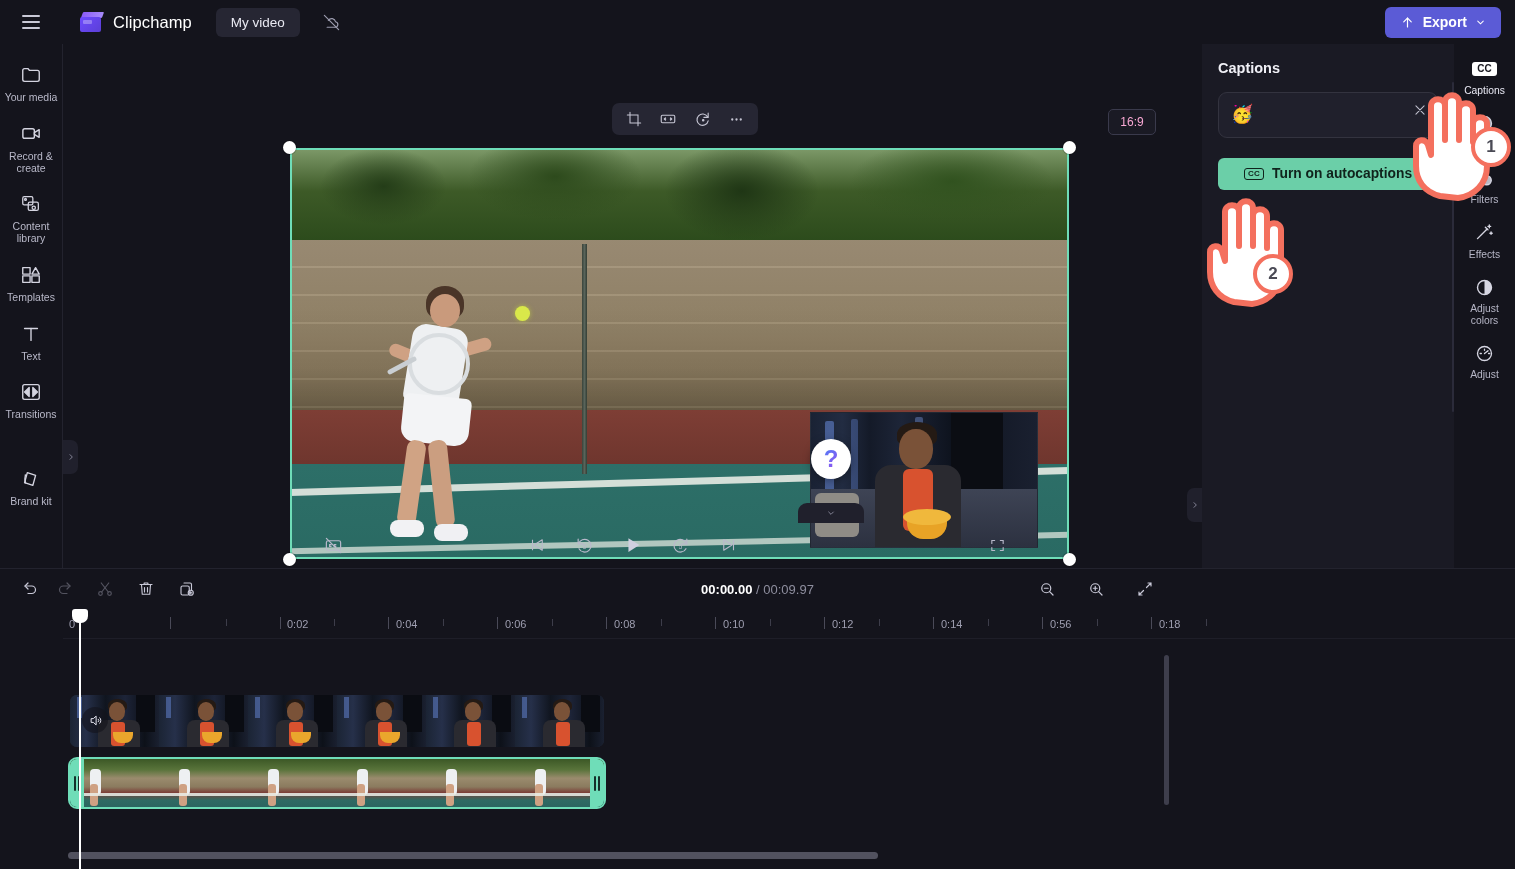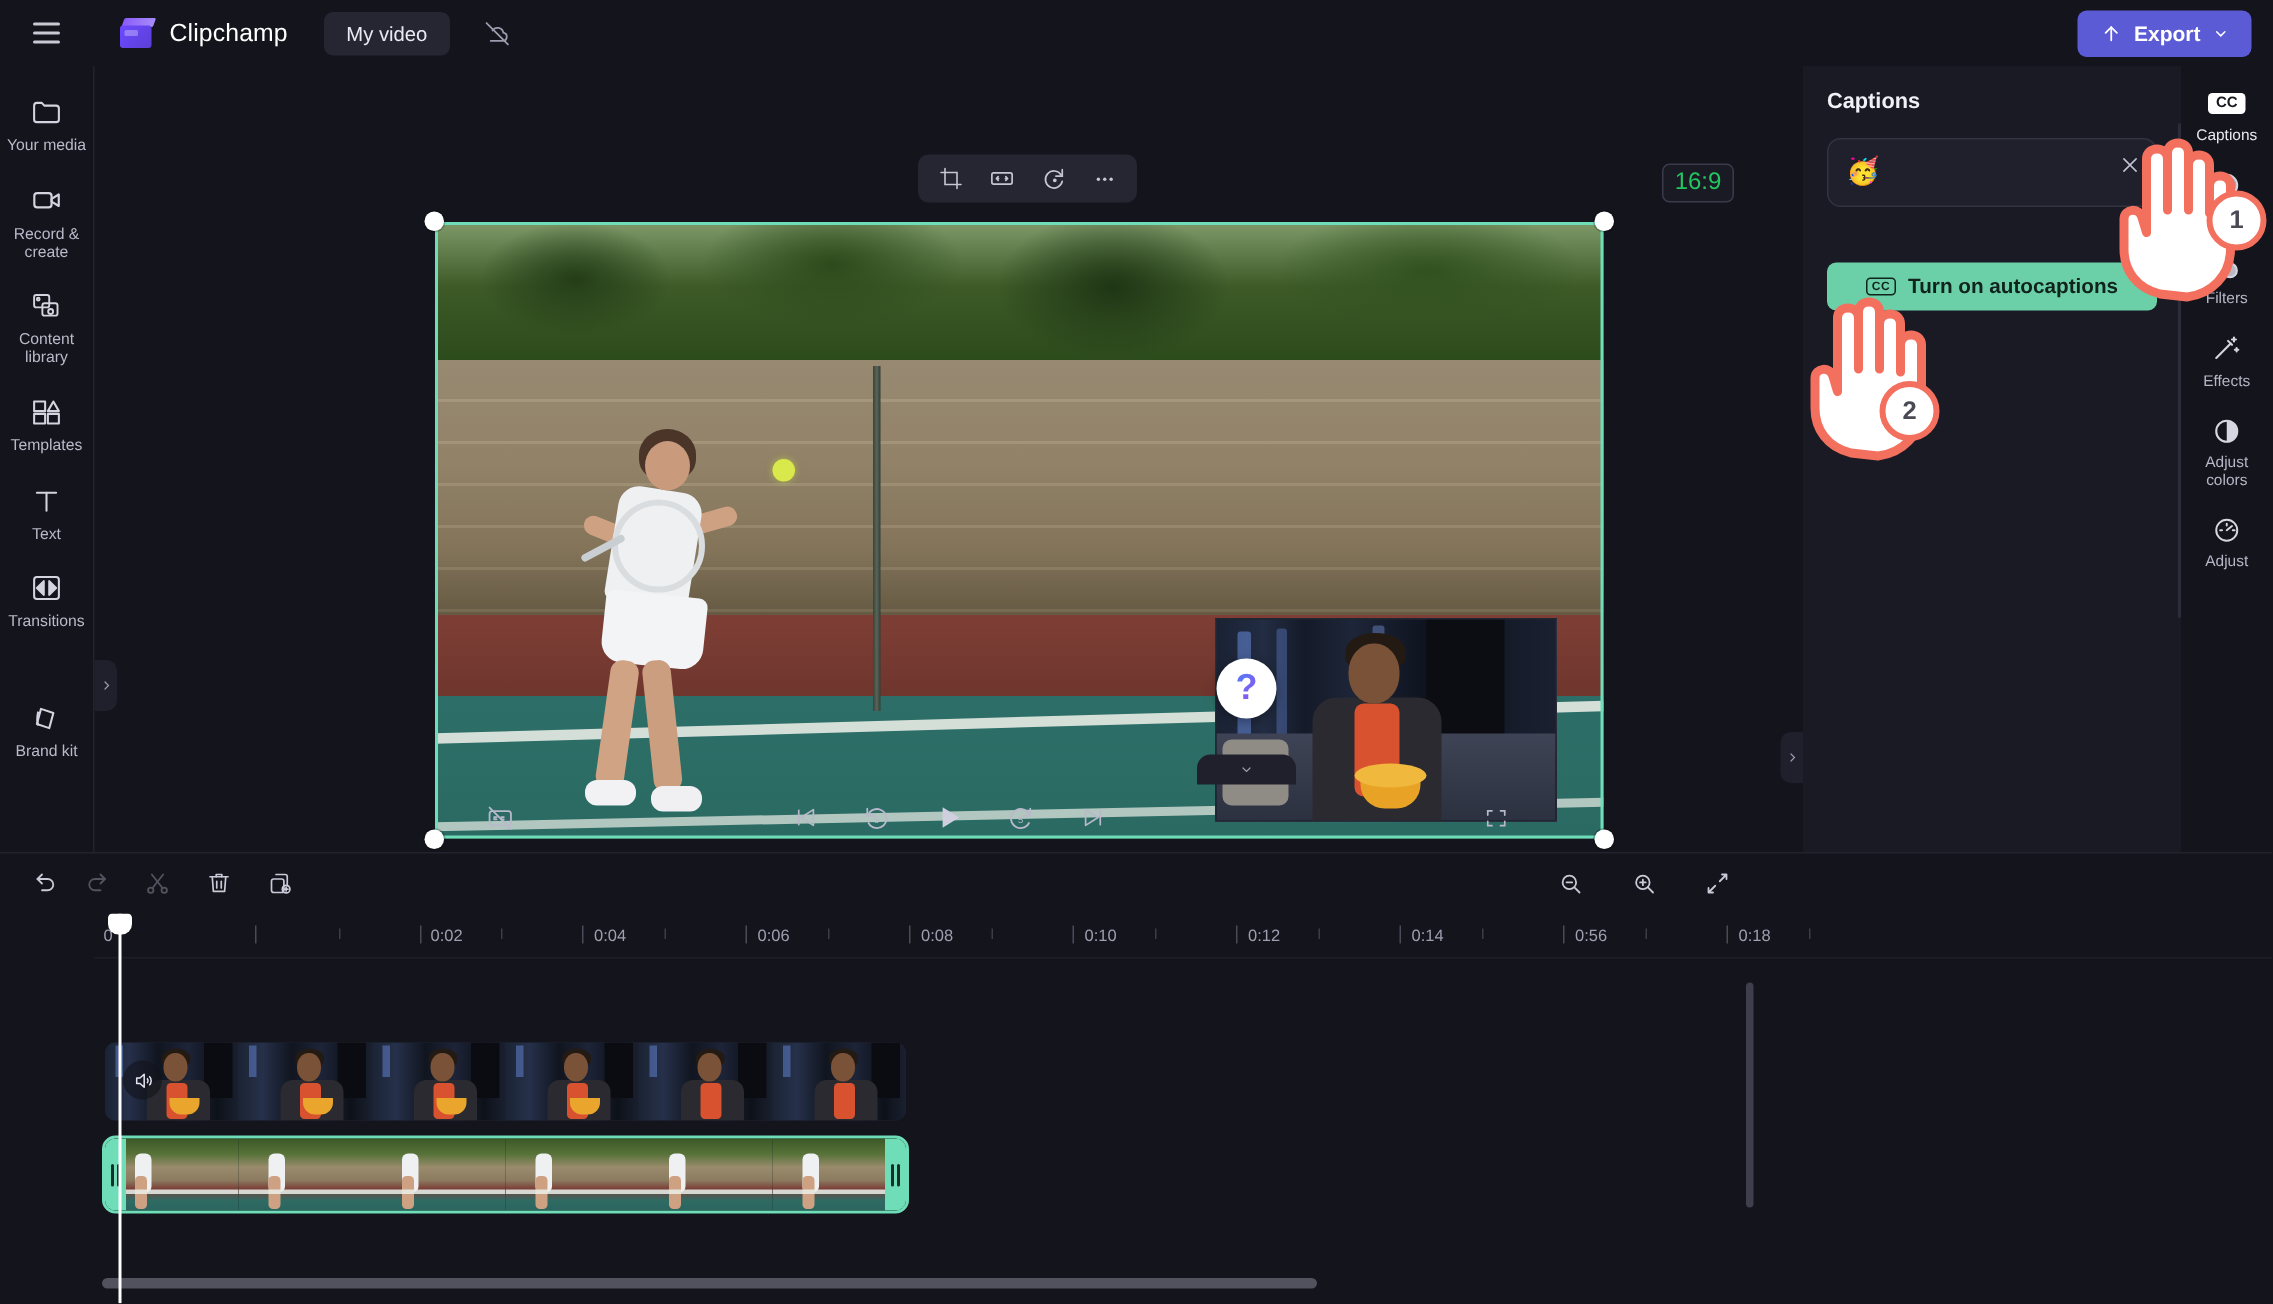--- a/index.html
+++ b/index.html
@@ -66,21 +66,21 @@
   .float-toolbar {
     position: absolute; left: 549px; top: 59px; height: 32px;
     background: #262633; border-radius: 7px; display: flex; align-items: center;
     gap: 6px; padding: 0 8px; z-index: 14;
   }
   .ft-btn { width: 28px; height: 26px; display: flex; align-items: center; justify-content: center; border-radius: 4px; cursor: pointer; color: #c6c6d4; }
 
   .ratio-badge {
     position: absolute; right: 46px; top: 65px; width: 48px; height: 26px;
     border: 1px solid #3a3a4c; border-radius: 5px; display: flex; align-items: center; justify-content: center;
-    font-size: 16px; color: #22c55e; cursor: pointer; z-index: 14; background: #1a1a24;
+    font-size: 12px; color: #f9a8d4; cursor: pointer; z-index: 14; background: #1a1a24;
   }
 
   
   .stage { position: absolute; left: 227px; top: 104px; width: 779px; height: 411px; }
   .video {
     position: absolute; inset: 0;
     background:
       linear-gradient(180deg, rgba(0,0,0,.12), rgba(0,0,0,0) 26%),
       linear-gradient(180deg, #2e4a22 0%, #39541f 14%, #6b6048 22%, #8f8064 30%, #9a8a6c 46%, #8a7a5e 57%, #5b4040 62%, #7b3f38 70%, #2f6a63 80%, #2b6560 100%);
       overflow: hidden;
@@ -169,21 +169,21 @@
   }
   .rp-title { font-size: 14.5px; font-weight: 600; color:#f0f0f6; margin-bottom: 16px; }
   .tip-card {
     position: relative; background:#20202c; border:1px solid #33333f; border-radius:9px;
     padding: 12px 34px 12px 12px; display:flex; gap:10px; align-items:flex-start;
   }
   .tip-emoji { font-size: 18px; line-height: 1.1; }
   .tip-text { font-size: 13.2px; line-height: 1.42; color:#dededf; }
   .tip-x { position:absolute; right:10px; top:10px; cursor:pointer; color:#c2c2d0; }
   .cap-btn {
-    margin-top: 37px; width: 100%; height: 32px; background:#6bcfa8; color:#10231c;
+    margin-top: 20px; width: 100%; height: 32px; background:#6bcfa8; color:#10231c;
     border:none; border-radius:6px; display:flex; align-items:center; justify-content:center; gap:8px;
     font-size:13.8px; font-weight:600; font-family:inherit; cursor:pointer;
   }
   .cc-box { border:1.6px solid #10231c; border-radius:3px; font-size:8px; font-weight:700; padding:1px 3px; line-height:1; letter-spacing:.3px; }
 
   
   .rightrail {
     width: 61px; min-width: 61px; background: #14141c; padding-top: 6px;
     display:flex; flex-direction: column; align-items:center; gap:2px; position:relative; z-index: 11;
   }
@@ -638,20 +638,25 @@
       </div>
       <div class="tlb-btn" style="margin-left:8px;">
         <svg width="18" height="18" viewBox="0 0 24 24" fill="none" stroke="currentColor" stroke-width="1.5" stroke-linecap="round" stroke-linejoin="round">
             <path d="M8 4h8a2 2 0 0 1 2 2v8"></path>
             <rect x="4" y="8" width="11" height="12" rx="2"></rect>
             <circle cx="17" cy="17" r="3.4"></circle>
             <path d="M17 15.4v3.2M15.4 17h3.2"></path>
           </svg>
       </div>
 
+      <div class="tl-time">
+        <span class="cur">00:00.00</span>
+        <span class="dur">/</span>
+        <span class="dur">00:09.97</span>
+      </div>
 
       <div class="tl-zoom">
         <div class="tlb-btn">
           <svg width="18" height="18" viewBox="0 0 24 24" fill="none" stroke="currentColor" stroke-width="1.6" stroke-linecap="round">
               <circle cx="11" cy="11" r="6"></circle>
               <path d="M15.5 15.5L20 20"></path>
               <path d="M8.5 11h5"></path>
             </svg>
         </div>
         <div class="tlb-btn">

